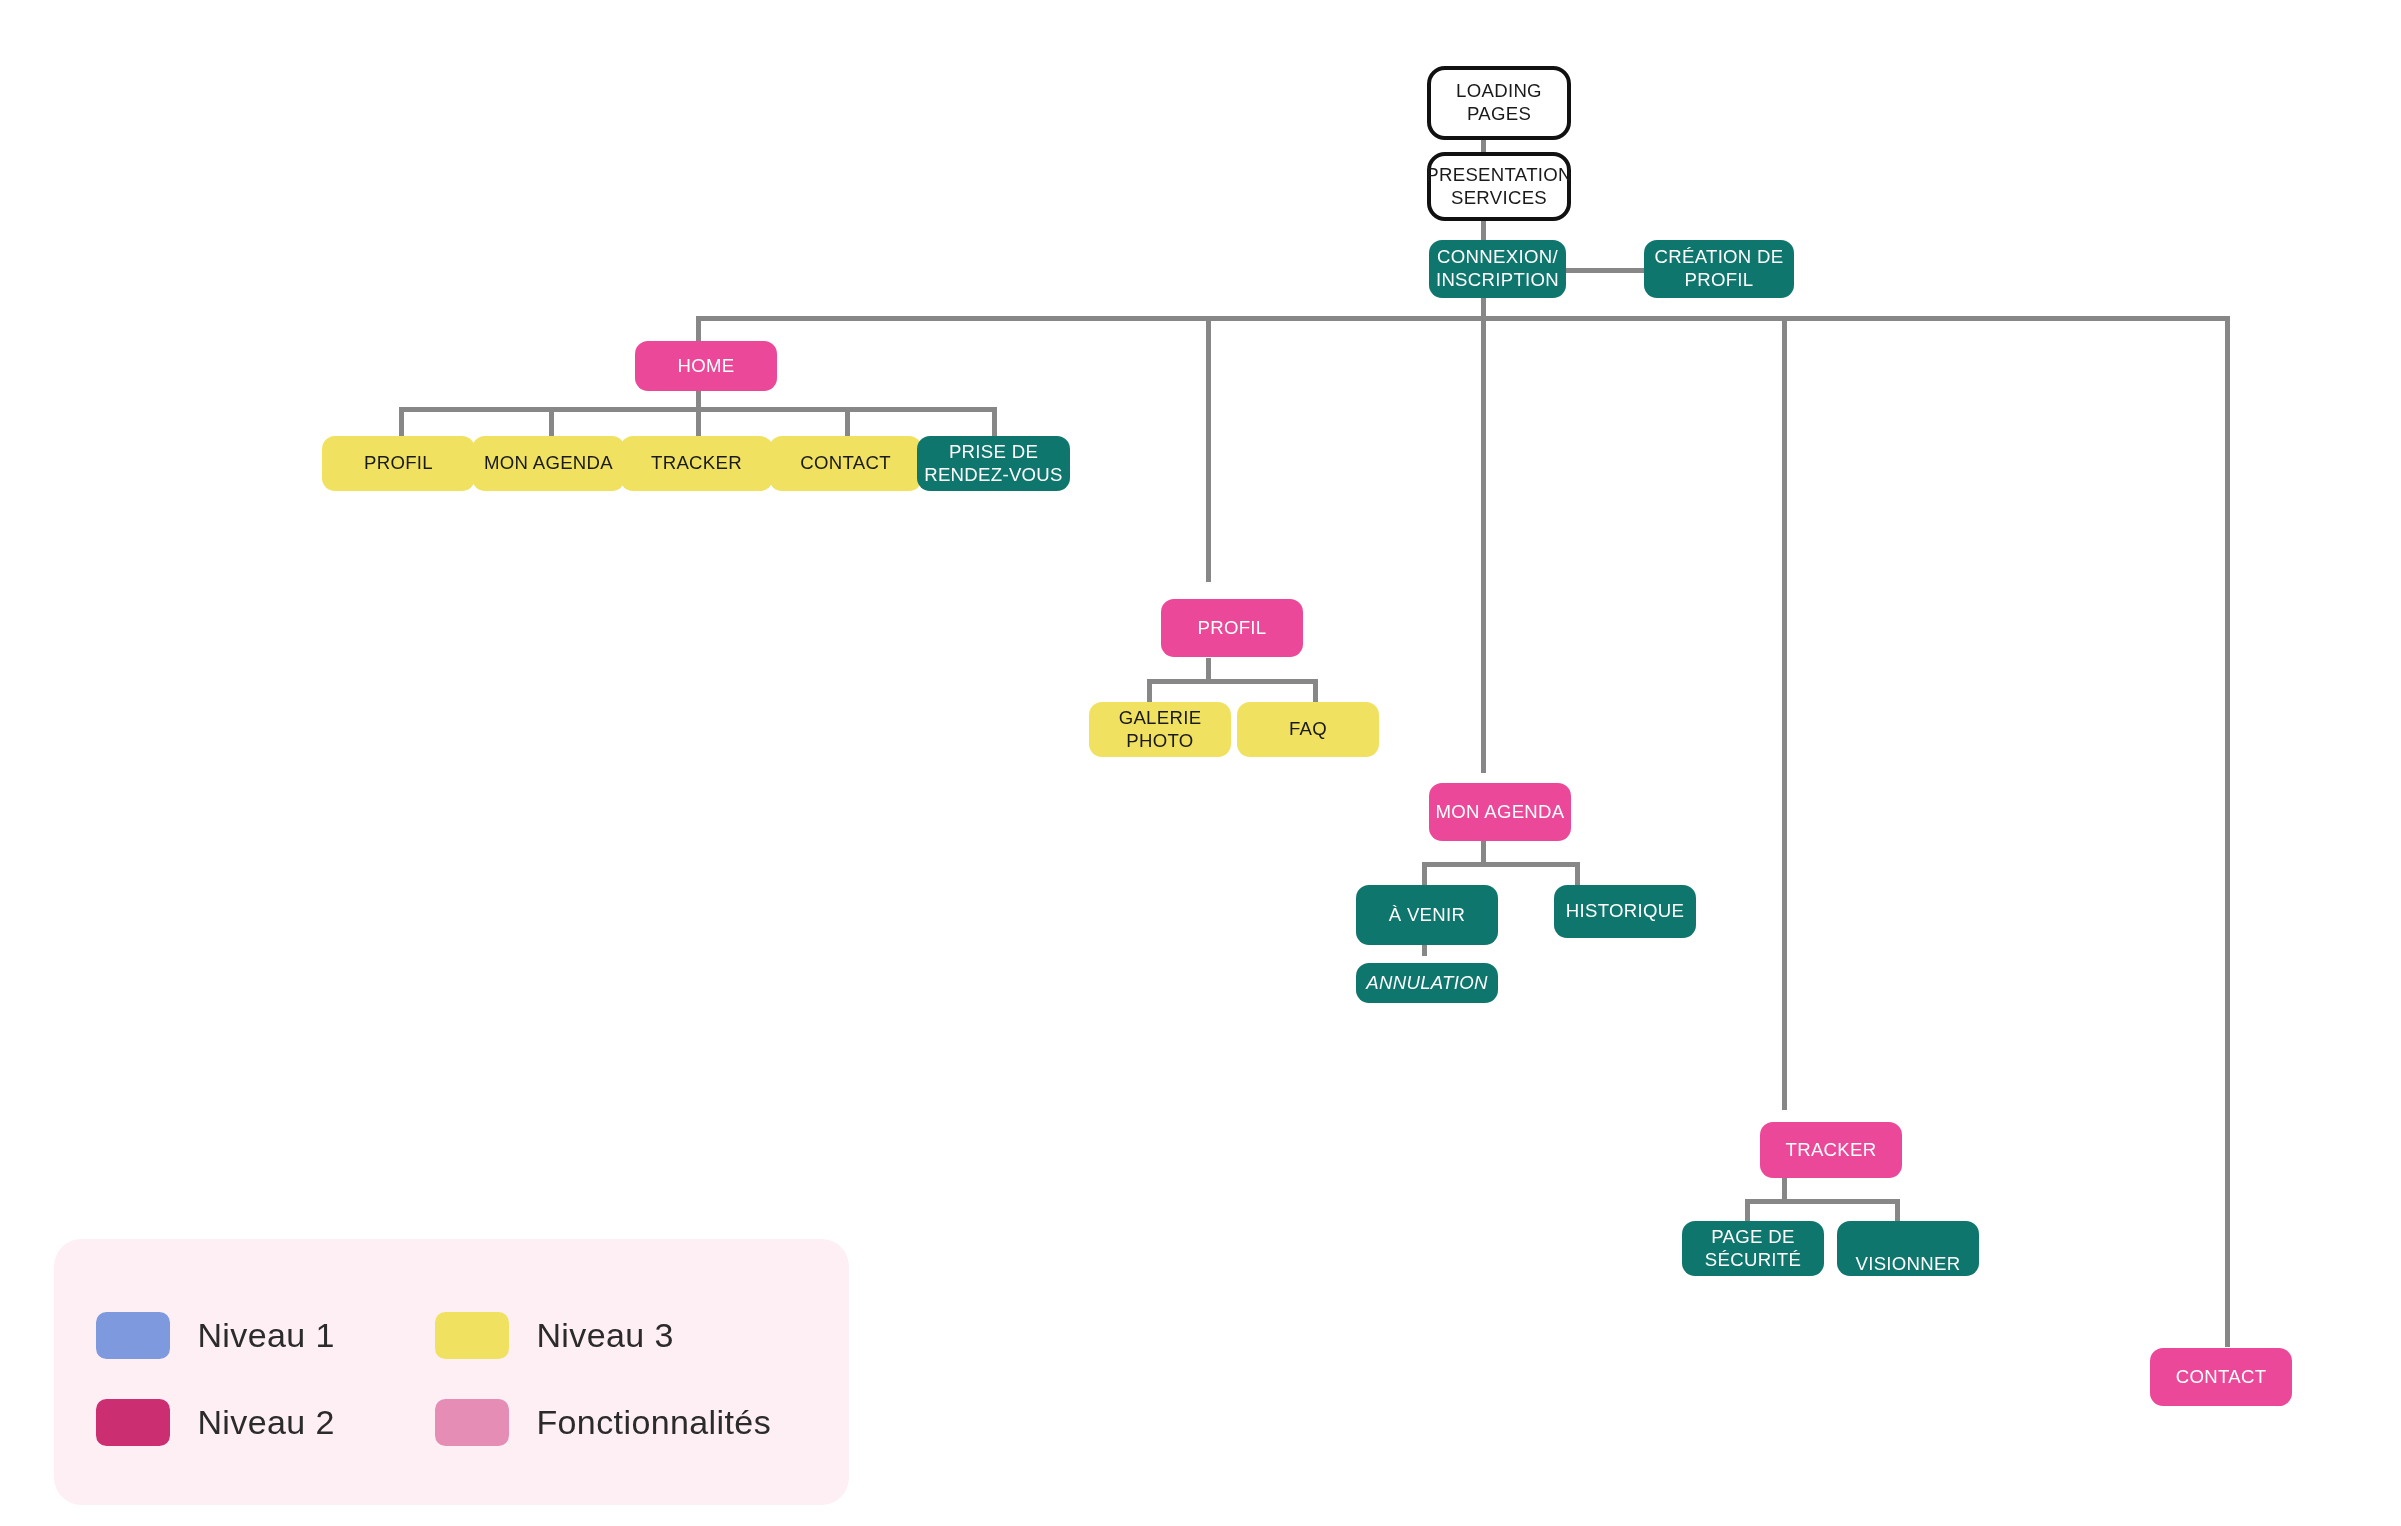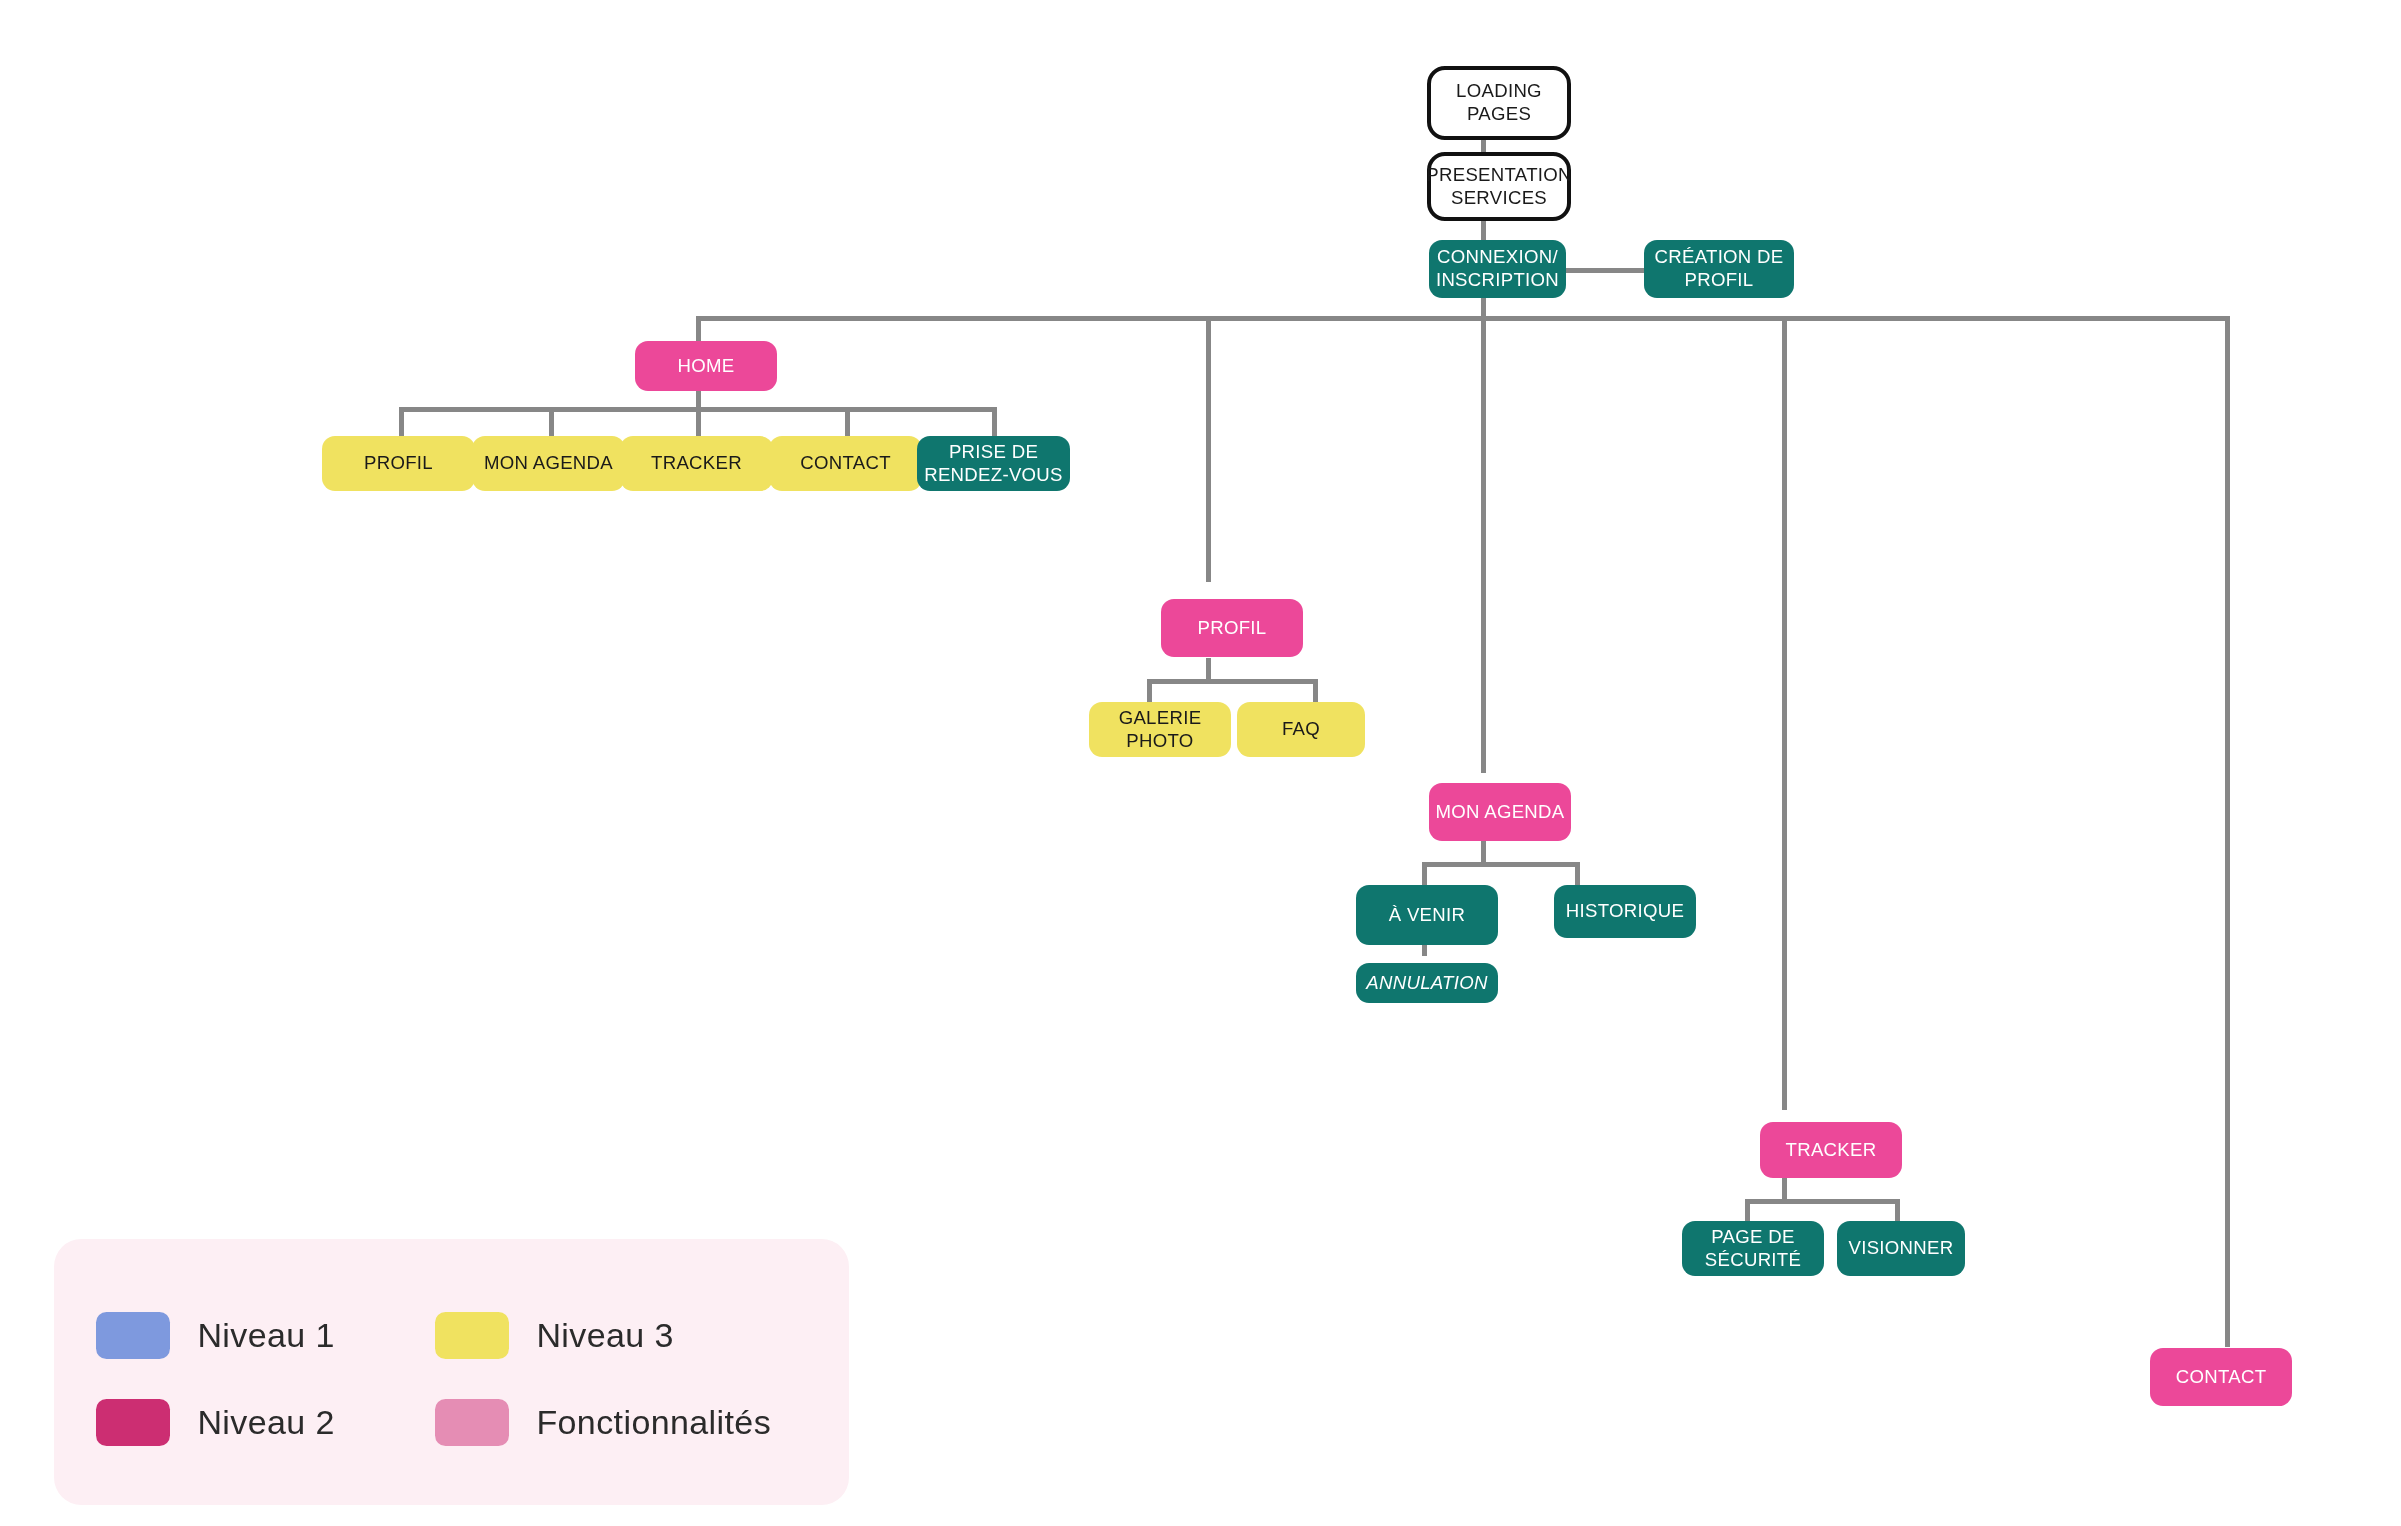--- a/index.html
+++ b/index.html
@@ -198,21 +198,21 @@
   <div class="node func" style="left:913px; top:436px; width:153px; height:55px;">
     <span>PRISE DE RENDEZ-VOUS</span>
   </div>
 
   <div class="node lvl2" style="left:1157px; top:599px; width:142px; height:58px;">
     <span>PROFIL</span>
   </div>
   <div class="node lvl3" style="left:1085px; top:702px; width:142px; height:55px;">
     <span>GALERIE PHOTO</span>
   </div>
-  <div class="node lvl3" style="left:1233px; top:702px; width:128px; height:55px;">
+  <div class="node lvl3" style="left:1233px; top:702px; width:142px; height:55px;">
     <span>FAQ</span>
   </div>
 
   <div class="node lvl2" style="left:1425px; top:783px; width:142px; height:58px;">
     <span>MON AGENDA</span>
   </div>
   <div class="node func" style="left:1352px; top:885px; width:142px; height:60px;">
     <span>À VENIR</span>
   </div>
   <div class="node func" style="left:1506px; top:885px; width:142px; height:53px;margin-left:44px;">
@@ -221,21 +221,21 @@
   <div class="node func" style="left:1352px; top:963px; width:142px; height:40px;font-style:italic;">
     <span>ANNULATION</span>
   </div>
 
   <div class="node lvl2" style="left:1756px; top:1122px; width:142px; height:56px;">
     <span>TRACKER</span>
   </div>
   <div class="node func" style="left:1678px; top:1221px; width:142px; height:55px;">
     <span>PAGE DE SÉCURITÉ</span>
   </div>
-  <div class="node func" style="left:1833px; top:1221px; width:128px; height:55px;">
+  <div class="node func" style="left:1833px; top:1221px; width:142px; height:55px;align-items:flex-end;">
     <span>VISIONNER</span>
   </div>
 
   <div class="node lvl2" style="left:2146px; top:1348px; width:142px; height:58px;">
     <span>CONTACT</span>
   </div>
 
   <div id="legend">
 
     <div class="legend-row" style="left:42px; top:73px;">

